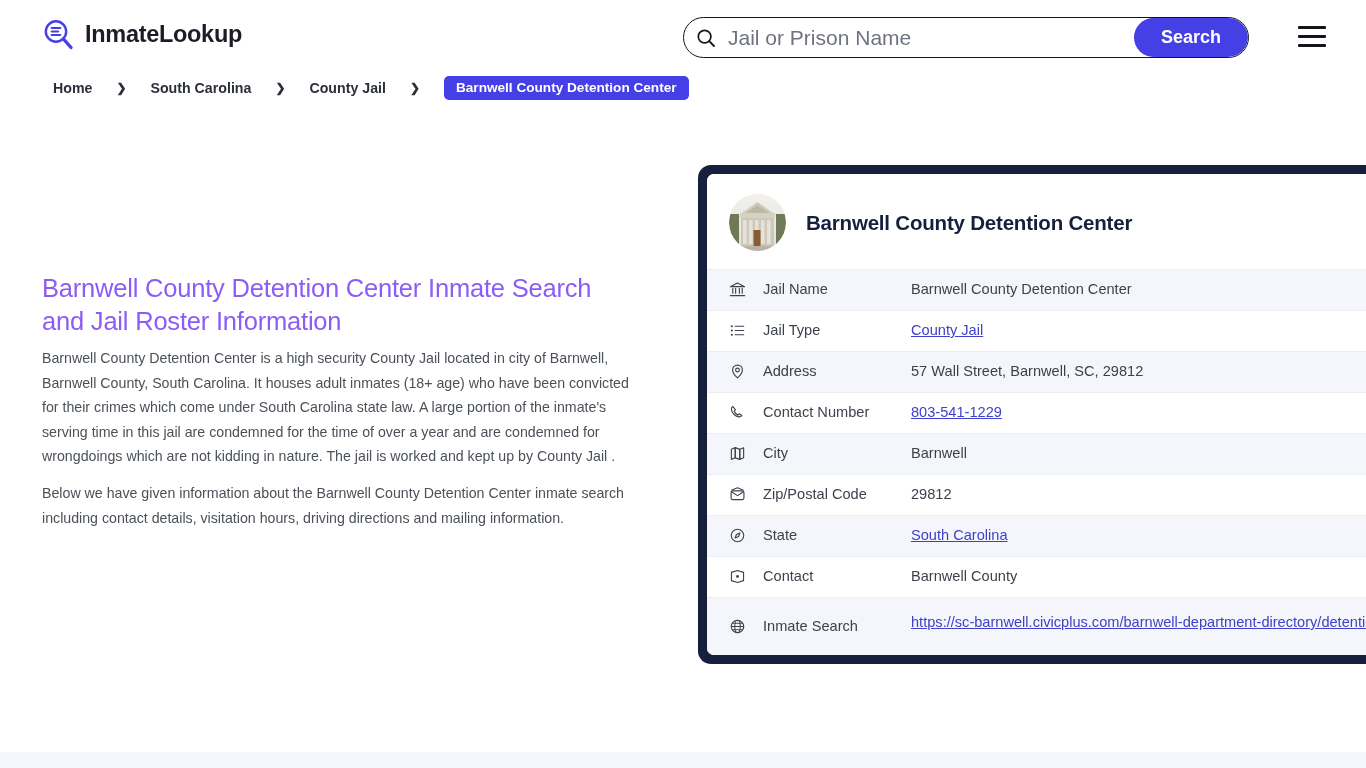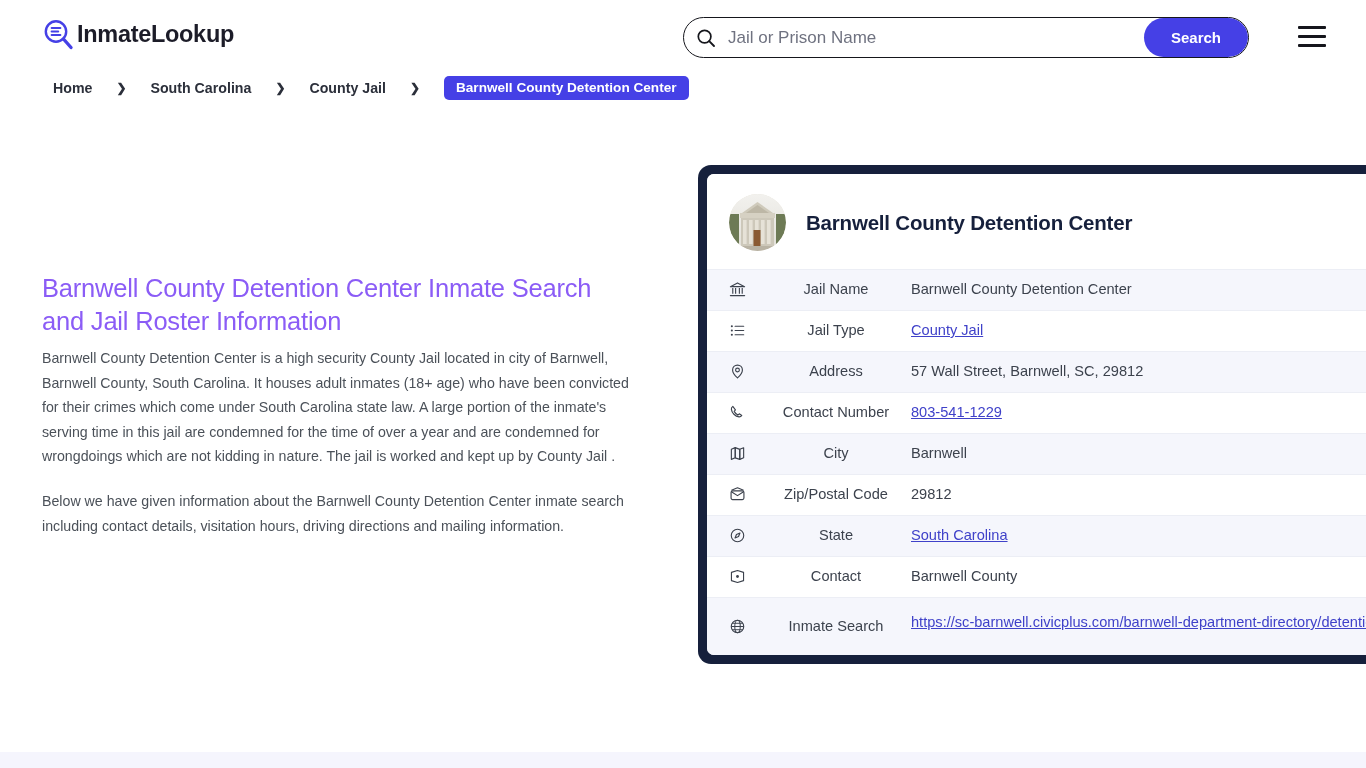--- a/index.html
+++ b/index.html
@@ -11,21 +11,21 @@
   }
   body { position: relative; }
 
   
   .header {
     position: absolute; top: 0; left: 0; width: 1366px; height: 74px;
     background: #ffffff;
   }
   .logo-wrap {
     position: absolute; left: 42px; top: 18px;
-    display: flex; align-items: center; gap: 1px;
+    display: flex; align-items: center; gap: 9px;
   }
   .logo-icon { width: 34px; height: 34px; display: block; }
   .logo-text {
     font-size: 23.5px; font-weight: 700; color: #1c1c28;
     letter-spacing: -0.3px; line-height: 1;
   }
 
   .searchbar {
     position: absolute; left: 683px; top: 17px;
     width: 566px; height: 41px;
@@ -37,29 +37,29 @@
   }
   .search-icon-box {
     width: 44px; height: 100%;
     display: flex; align-items: center; justify-content: center;
     flex: 0 0 44px;
   }
   .search-input {
     flex: 1 1 auto; height: 100%;
     border: none; outline: none; background: transparent;
     font-family: "Liberation Sans", sans-serif;
-    font-size: 17px; color: #0f172a;
+    font-size: 21px; color: #0f172a;
   }
   .search-input::placeholder { color: #6f7280; }
   .search-btn {
     flex: 0 0 auto; height: 100%; padding: 16px 27px;
     background: #4540e6; color: #ffffff;
     border: none; cursor: pointer;
     font-family: "Liberation Sans", sans-serif;
-    font-size: 15px; font-weight: 700;
+    font-size: 18px; font-weight: 700;
     border-radius: 21px;
     display: flex; align-items: center; justify-content: center;
   }
 
   .hamburger {
     position: absolute; left: 1298px; top: 26px;
     width: 28px; height: 21px; cursor: pointer;
     display: flex; flex-direction: column; justify-content: space-between;
   }
   .hamburger span {
@@ -92,21 +92,21 @@
     position: absolute; left: 42px; top: 272px; width: 592px;
   }
   .page-title {
     font-size: 25.5px; font-weight: 400; color: #8b5cf6;
     line-height: 1.28; letter-spacing: -0.2px;
   }
   .body-text {
     margin-top: 9px;
     font-size: 14.2px; line-height: 1.72; color: #4b5159;
   }
-  .body-text.second { margin-top: 21px; }
+  .body-text.second { margin-top: 13px; }
 
   
   .info-card {
     position: absolute; left: 698px; top: 165px;
     width: 760px; 
     background: #16203c;
     border-radius: 13px;
     padding: 9px;
   }
   .card-inner {
@@ -139,21 +139,21 @@
   .row.alt { background: #f5f6fc; }
   .row.plain { background: #ffffff; }
   .row-icon {
     flex: 0 0 34px; width: 34px;
     display: flex; align-items: center; justify-content: flex-start;
     padding-top: 1px;
   }
   .row-label {
     flex: 0 0 auto; min-width: 148px;
     font-size: 14.6px; color: #3c424d;
-    padding-top: 1px; padding-right: 2px; text-align: center;
+    padding-top: 1px; padding-right: 2px;
   }
   .row-value {
     flex: 1 1 auto;
     font-size: 14.6px; color: #3c424d;
     padding-top: 1px; word-break: break-word;
   }
   .row-value a {
     color: #3f41c9; text-decoration: underline;
   }
   .row.tall { min-height: 58px; padding-top: 12px; padding-bottom: 14px; }

